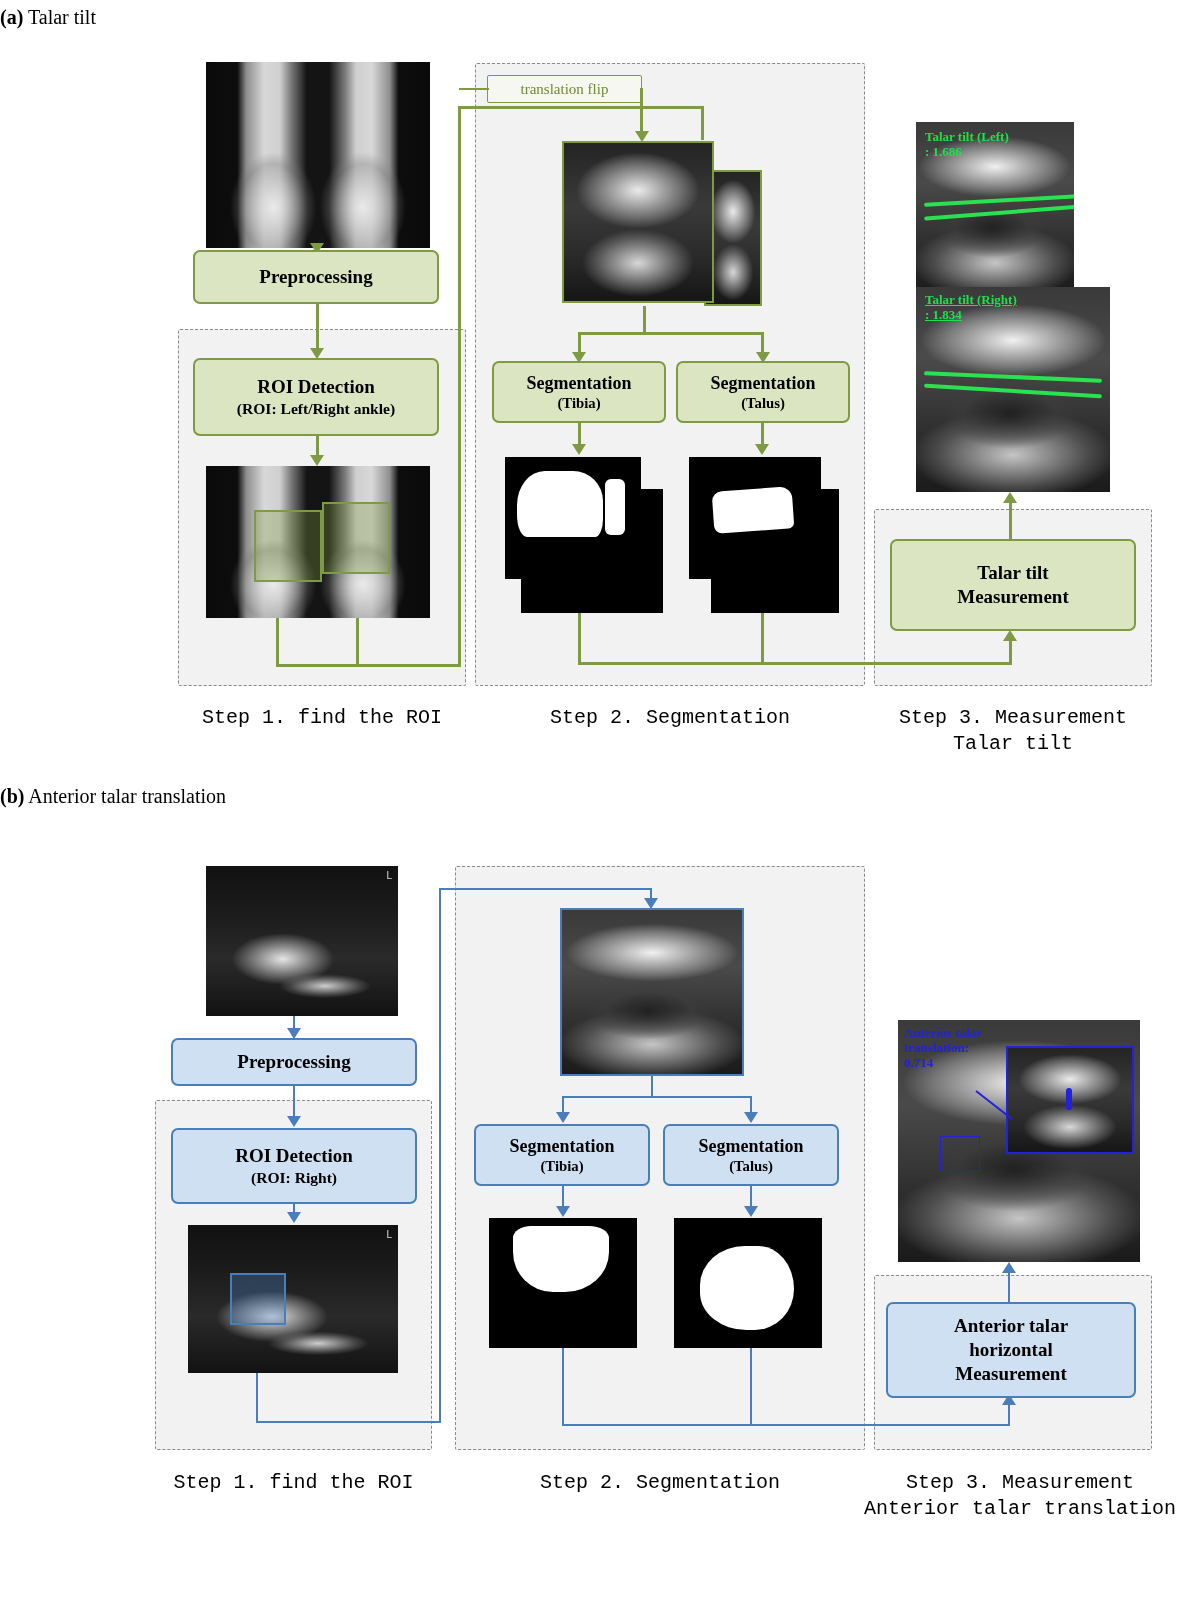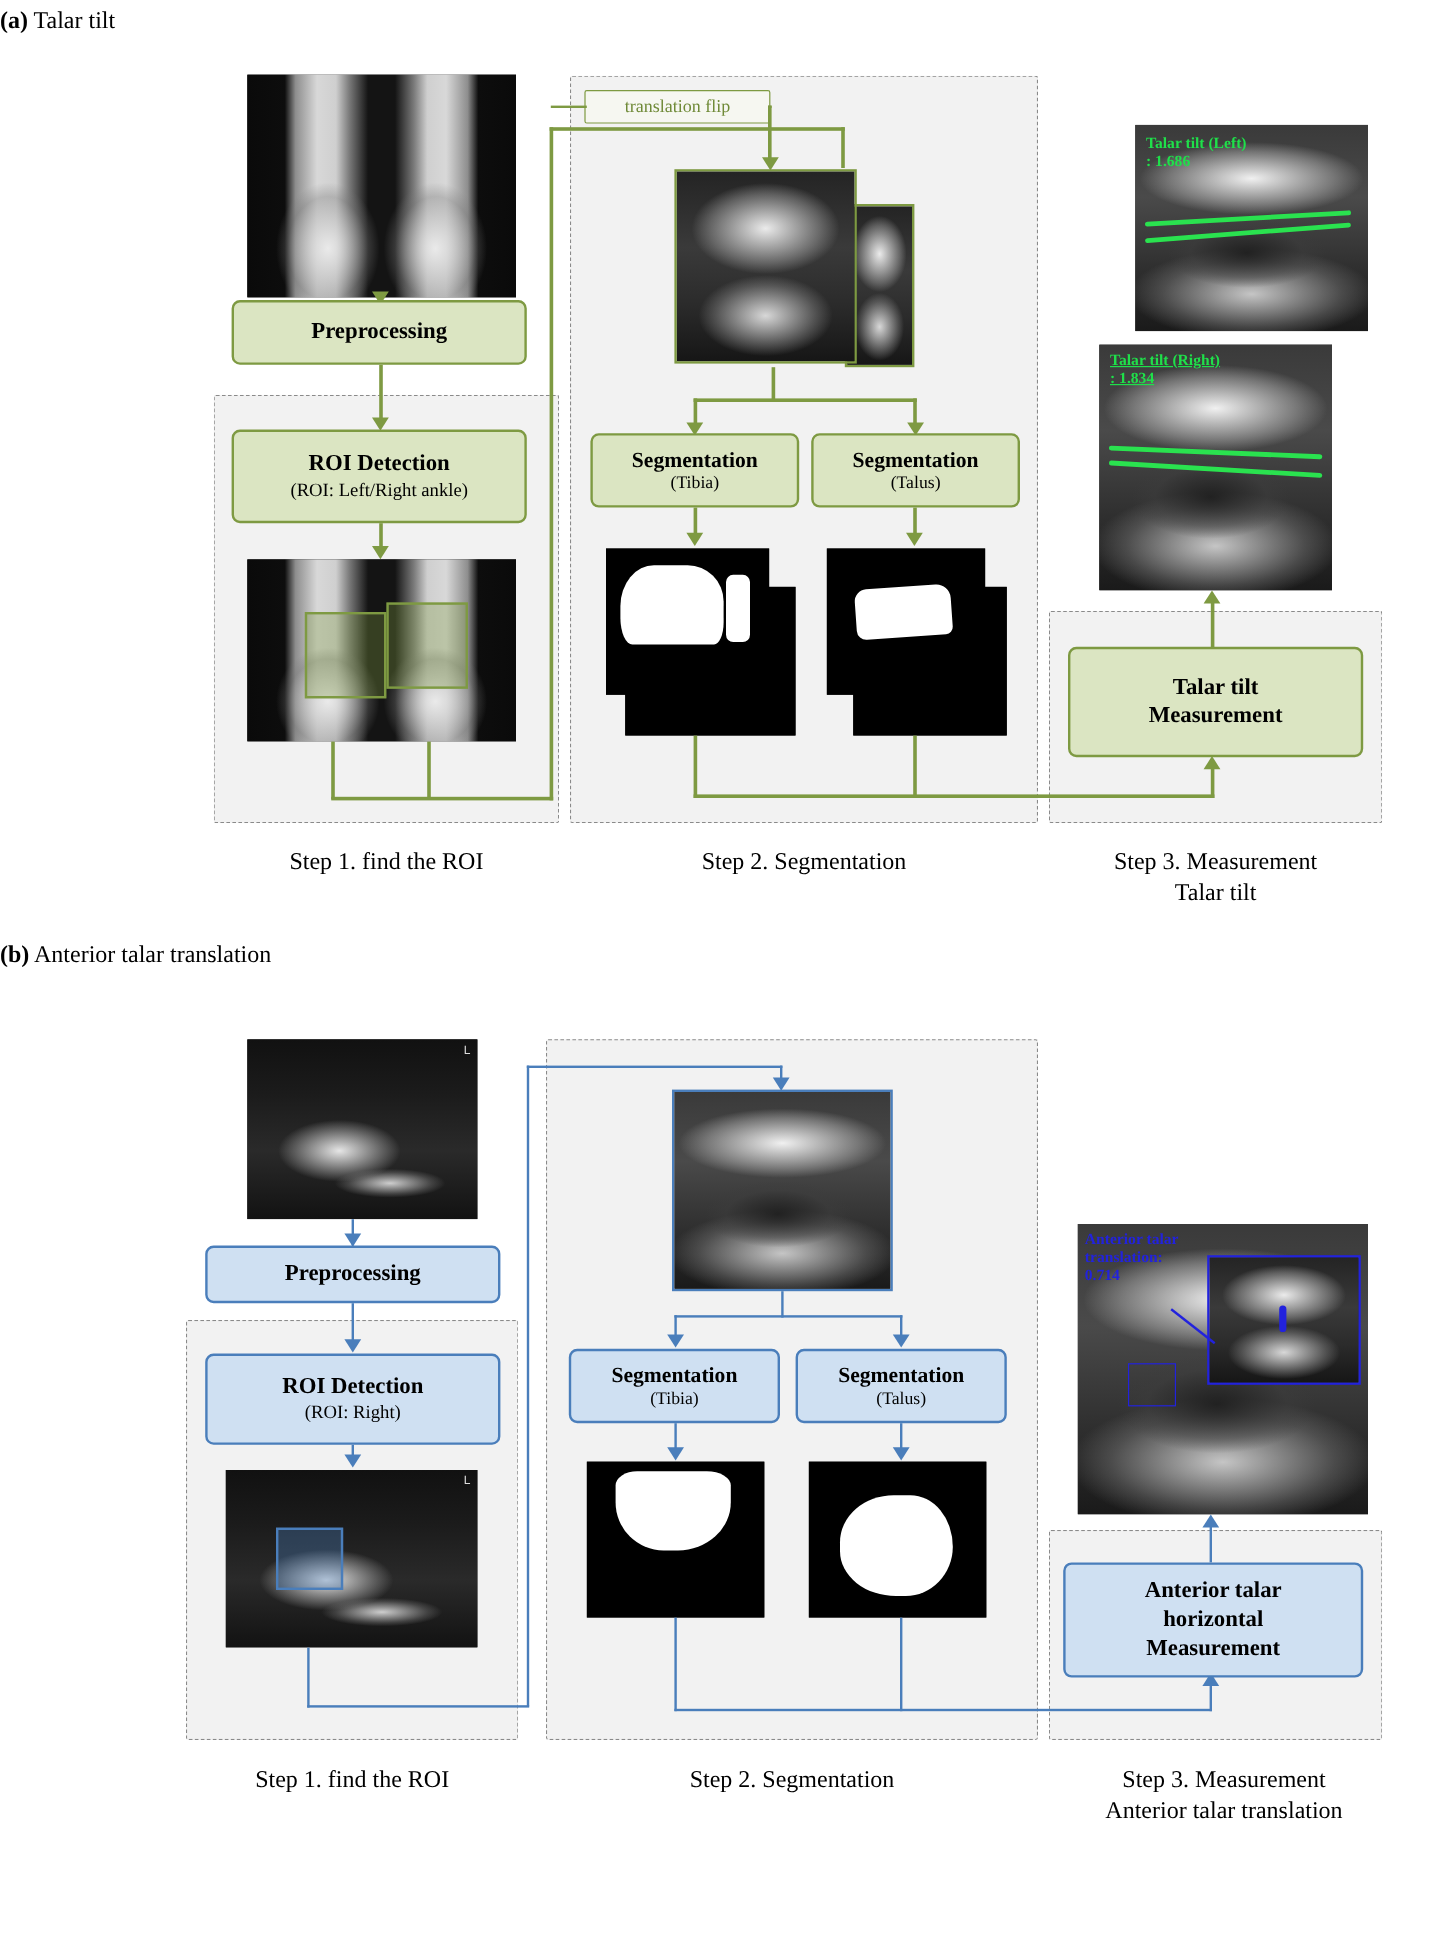--- a/index.html
+++ b/index.html
@@ -38,21 +38,21 @@
     border-radius: 7px;
     display: flex;
     flex-direction: column;
     align-items: center;
     justify-content: center;
     text-align: center;
     font-weight: bold;
     line-height: 1.25;
   }
   .proc-box .sub {
-    font-weight: normal;
+    font-weight: bold;
     font-size: 0.82em;
   }
   .green-box {
     border: 2px solid #7e9a42;
     background: #dbe5c2;
     color: #000;
   }
   .blue-box {
     border: 2px solid #4a7ebb;
     background: #cfe0f2;
@@ -164,21 +164,21 @@
 
   .meas-line {
     position: absolute;
     background: #2ae24f;
     height: 4px;
     border-radius: 2px;
   }
 
   .step-label {
     position: absolute;
-    font-family: Liberation Serif, serif;
+    font-family: Liberation Mono, monospace;
     font-size: 20px;
     text-align: center;
     color: #000;
     white-space: pre-line;
     line-height: 1.3;
   }
 
   .corner-mark {
     position: absolute;
     color: #ddd;
@@ -297,21 +297,21 @@
 <div class="arrow up g" style="left:1003px; top:630px;"></div>
 
 <div class="proc-box green-box" style="left:890px; top:539px; width:246px; height:92px; font-size:19px;">
   <span>Talar tilt</span>
   <span>Measurement</span>
 </div>
 
 <div class="ln g" style="left:1009px; top:502px; width:3px; height:38px;"></div>
 <div class="arrow up g" style="left:1003px; top:492px;"></div>
 
-<div class="img" style="left:916px; top:104px; width:194px; height:172px;margin-left:30px;">
+<div class="img" style="left:916px; top:122px; width:158px; height:172px;">
   <div class="xray-mortise"></div>
   <div class="meas-line" style="left:8px; top:76px; width:172px; transform:rotate(-3.2deg);"></div>
   <div class="meas-line" style="left:8px; top:88px; width:172px; transform:rotate(-4.4deg);"></div>
   <div class="meas-label green" style="left:9px; top:8px;">Talar tilt (Left)
 : 1.686</div>
 </div>
 
 <div class="img" style="left:916px; top:287px; width:194px; height:205px;">
   <div class="xray-mortise"></div>
   <div class="meas-line" style="left:8px; top:88px; width:178px; transform:rotate(2.4deg);"></div>

